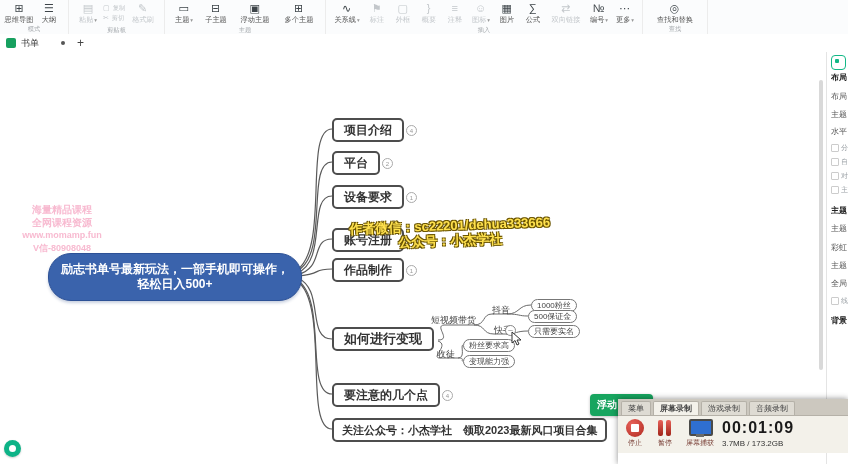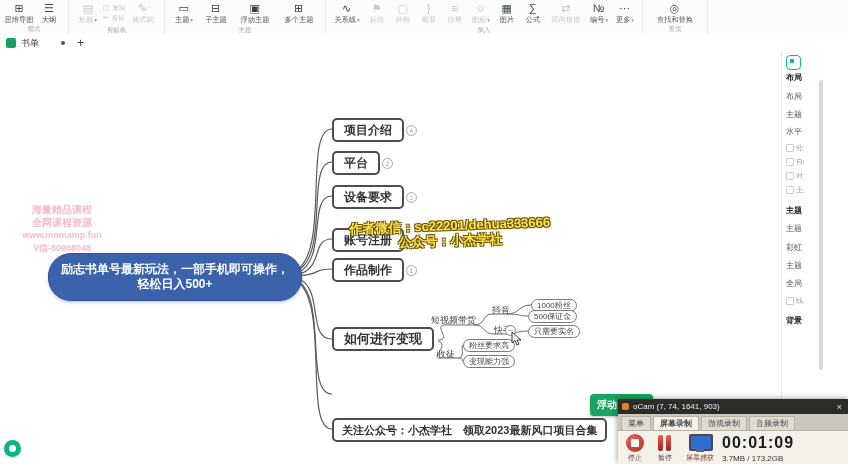--- a/index.html
+++ b/index.html
@@ -48,21 +48,21 @@
   .wm-author div{font-size:13px;font-weight:bold;color:#ffe14d;text-shadow:1px 1px 0 #6b5500,-1px -1px 0 #6b5500,1px -1px 0 #6b5500,-1px 1px 0 #6b5500;line-height:15px;}
   .wm-site{position:absolute;left:10px;top:138px;width:104px;text-align:center;color:#f6a9c5;font-weight:bold;opacity:.8;filter:blur(.5px);pointer-events:none;margin-top:13px;}
   .wm-site .l1,.wm-site .l2{font-size:10px;line-height:13px;}
   .wm-site .l3,.wm-site .l4{font-size:9px;line-height:13px;}
 
   .helper-btn{position:absolute;left:4px;top:388px;width:17px;height:17px;border-radius:50%;background:#0db387;box-shadow:0 1px 2px rgba(0,0,0,.2);}
   .helper-btn::after{content:"";position:absolute;left:5px;top:5px;width:7px;height:7px;border-radius:50%;background:#fff;}
   .vscroll{position:absolute;left:819px;top:28px;width:4px;height:290px;background:#d9d9d9;border-radius:2px;}
 
   
-  .panel{position:absolute;left:781px;top:52px;width:22px;height:412px;background:#fff;border-left:1px solid #e4e4e4;z-index:8;}
+  .panel{position:absolute;left:826px;top:52px;width:22px;height:412px;background:#fff;border-left:1px solid #e4e4e4;z-index:8;}
   .panel-icon{position:absolute;left:4px;top:3px;width:13px;height:13px;border:1.5px solid #12b886;border-radius:4px;}
   .panel-icon::after{content:"";position:absolute;left:3px;top:3px;width:4px;height:4px;background:#12b886;border-radius:1px;}
   .prow{position:absolute;left:4px;width:18px;overflow:hidden;white-space:nowrap;font-size:8px;color:#555;}
   .prow.header{font-weight:bold;color:#222;}
   .prow.check{color:#9aa0a5;font-size:7px;}
   .prow.check::before{content:"";display:inline-block;width:6px;height:6px;border:1px solid #ccc;border-radius:1px;margin-right:2px;vertical-align:middle;}
 
   
   .ocam{position:absolute;left:618px;top:399px;width:230px;height:65px;z-index:50;box-shadow:0 0 6px rgba(0,0,0,.45);font-family:"Liberation Sans","DejaVu Sans",sans-serif;}
   .ocam-title{height:15px;background:#2e2c29;display:flex;align-items:center;color:#eee;font-size:8px;padding:0 4px;}
@@ -272,20 +272,24 @@
     <div class="node" style="left:332px;top:176px">
       <span>账号注册</span>
     </div>
     <div class="node" style="left:332px;top:206px">
       <span>作品制作</span>
       <span class="badge">1</span>
     </div>
     <div class="node" style="left:332px;top:275px;font-size:13px">
       <span>如何进行变现</span>
     </div>
+    <div class="node" style="left:332px;top:331px">
+      <span>要注意的几个点</span>
+      <span class="badge">4</span>
+    </div>
     <div class="node small" style="left:332px;top:366px">
       <span>关注公众号：小杰学社　领取2023最新风口项目合集</span>
     </div>
 
     <div class="sublabel" style="left:431px;top:263px">短视频带货</div>
     <div class="sublabel" style="left:492px;top:253px">抖音</div>
     <div class="sublabel" style="left:494px;top:273px">快手</div>
     <div class="sublabel" style="left:437px;top:297px">收徒</div>
     <div class="leaf" style="left:531px;top:247px">1000粉丝</div>
     <div class="leaf" style="left:528px;top:258px">500保证金</div>
@@ -328,25 +332,20 @@
     <div class="prow" style="top:190px">彩虹</div>
     <div class="prow" style="top:208px">主题</div>
     <div class="prow" style="top:226px">全局</div>
     <div class="prow check" style="top:244px">线条</div>
     <div class="prow header" style="top:263px">背景</div>
   </div>
 
   <div class="float-tag">浮动</div>
 
   <div class="ocam">
-    <div class="ocam-title">
-      <span class="ocam-appicon"></span>
-      <span class="t">oCam (7, 74, 1641, 903)</span>
-      <span class="ocam-close">×</span>
-    </div>
     <div class="ocam-tabs">
       <span class="ocam-tab">菜单</span>
       <span class="ocam-tab active">屏幕录制</span>
       <span class="ocam-tab">游戏录制</span>
       <span class="ocam-tab">音频录制</span>
     </div>
     <div class="ocam-body">
       <div class="ocam-btn">
         <span class="ic-stop"></span>
         <span class="blabel">停止</span>

